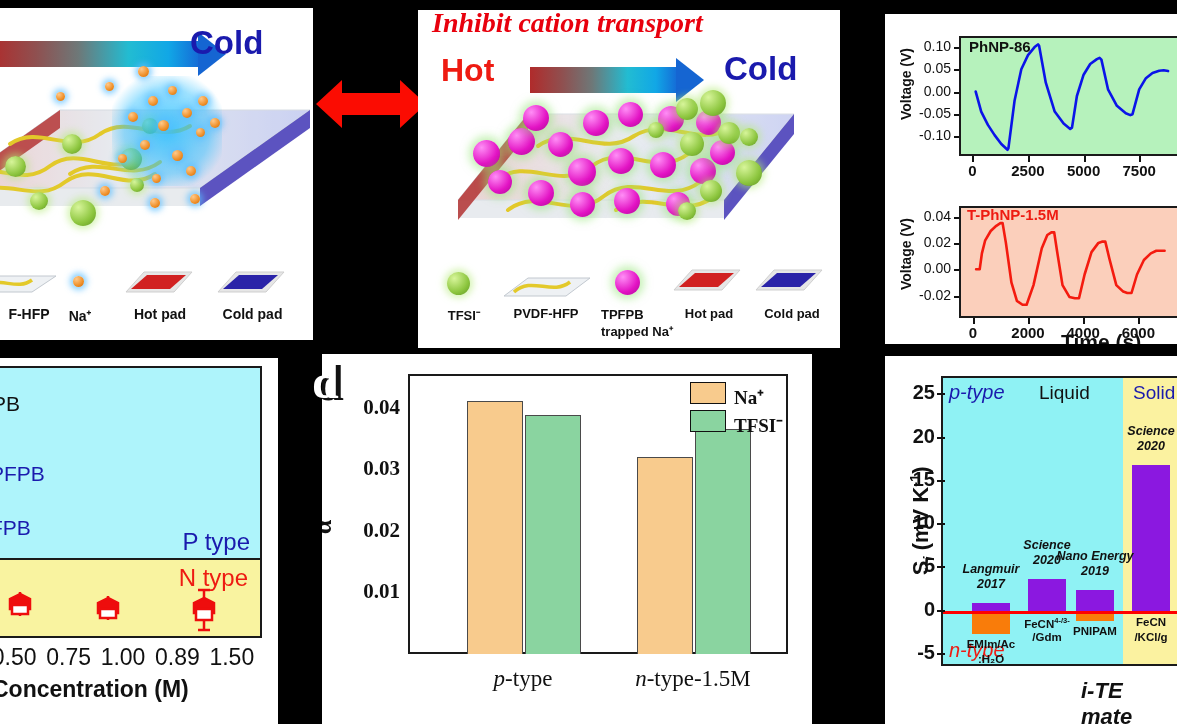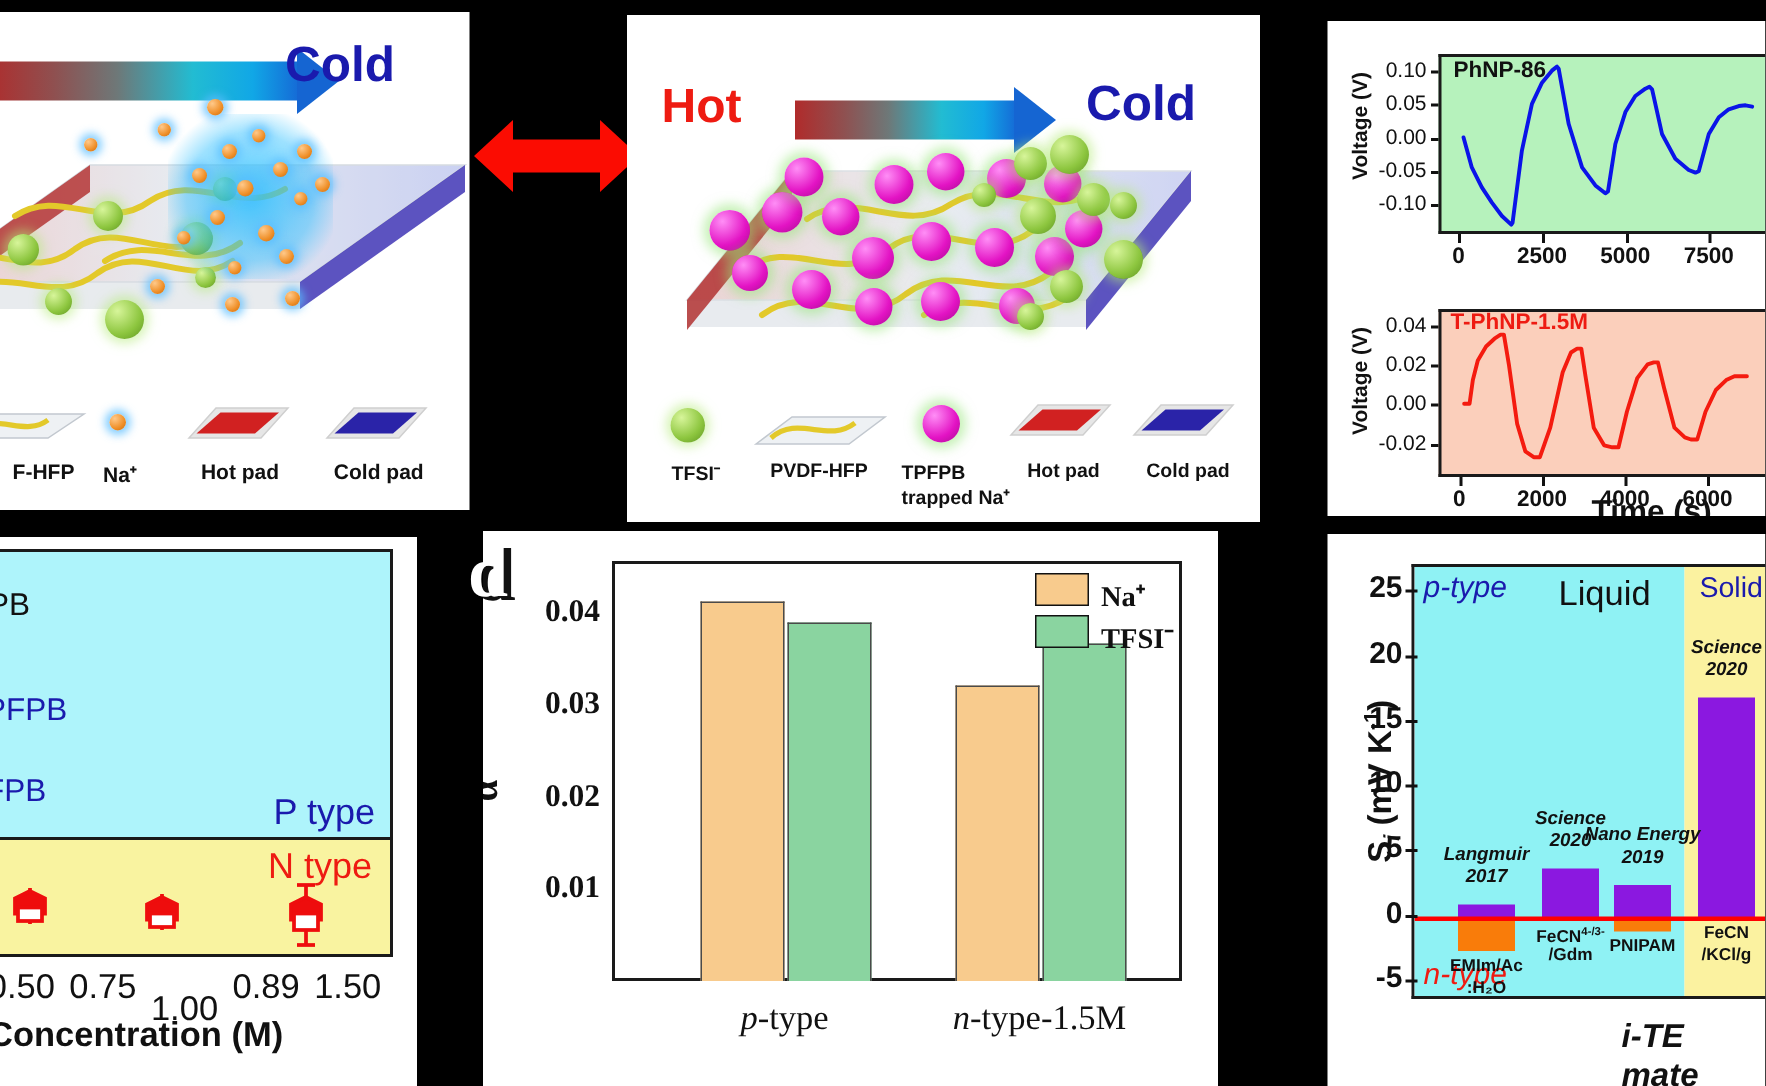--- a/index.html
+++ b/index.html
@@ -134,20 +134,21 @@
     <div class="legend-item" style="left:50px; top:298px; width:60px; font-size:14px;">Na⁺</div>
     <div class="legend-item" style="left:125px; top:298px; width:70px; font-size:14px;">Hot pad</div>
     <div class="legend-item" style="left:215px; top:298px; width:75px; font-size:14px;">Cold pad</div>
   </div>
 
   <svg class="dbl-arrow" style="left:316px; top:76px;" width="110" height="56" viewBox="0 0 110 56">
     <polygon points="0,28 26,4 26,17 84,17 84,4 110,28 84,52 84,39 26,39 26,52" fill="#fb0c02"></polygon>
   </svg>
 
   <div class="panel" style="left:418px; top:10px; width:422px; height:338px;">
+    <div class="schem-title-hot" style="left:14px; top:-3px; font-size:28px;">Inhibit cation transport</div>
     <div class="lbl-hot" style="left:23px; top:42px; font-size:32px;">Hot</div>
     <div class="grad-arrow" style="left:112px; top:57px; width:148px;"></div>
     <div class="lbl-cold" style="left:306px; top:40px; font-size:33px;">Cold</div>
 
     <svg style="position:absolute; left:18px; top:78px;" width="390" height="160" viewBox="0 0 390 160">
       <defs>
         <linearGradient id="gb" x1="0" y1="0" x2="1" y2="0">
           <stop offset="0%" stop-color="#e4c3c3"></stop>
             <stop offset="50%" stop-color="#e2e7ec"></stop>
           <stop offset="100%" stop-color="#bcc4ef"></stop>
@@ -301,21 +302,21 @@
             <line x1="202" y1="262" x2="214" y2="262"></line>
           <polygon points="208,230 198,235 198,245 218,245 218,235" fill="#ee0d0d"></polygon>
           <rect x="200" y="241" width="16" height="11" fill="#fff" stroke="#ee0d0d"></rect>
         </g>
       </svg>
     </div>
 
     <div id="conc-ticks" style="position: absolute; left: -12px; top: 286px; width: 270px; font-size: 23px; color: rgb(17, 17, 17); display: flex; justify-content: space-between; gap: 2px;">
         <div style="flex: 1 1 0%; text-align: center;">0.50</div>
         <div style="flex: 1 1 0%; text-align: center;">0.75</div>
-        <div style="flex: 1 1 0%; text-align: center; margin-top: 15px;">1.00</div>
+        <div style="flex: 1 1 0%; text-align: center;">1.00</div>
         <div style="flex: 1 1 0%; text-align: center;">0.89</div>
         <div style="flex: 1 1 0%; text-align: center;">1.50</div>
       </div>
     <div class="axis-title" style="left:-8px; top:318px; font-size:23px;">Concentration (M)</div>
   </div>
 
   <div class="panel-letter" style="left:312px; top:354px; font-size:48px; color:#fff; z-index:3;">d</div>
 
   <div class="panel" style="left:322px; top:354px; width:490px; height:370px;">
     <div class="panel-letter" style="left:-6px; top:0px; font-size:50px; color:#111;">d</div>
@@ -380,21 +381,21 @@
         <div class="tick-lbl" style="left: 4px; top: 285.015px; width: 46px; text-align: right; font-size: 20px; font-weight: bold;">-5</div>
         <div style="position: absolute; left: 52px; top: 297.015px; width: 8px; height: 2px; background: rgb(17, 17, 17); z-index: 5;"></div>
       </div>
 
     <div class="plot-box" id="ite-box" style="left:56px; top:20px; width:236px; height:290px; border-right:none; overflow:hidden;">
       <div style="position:absolute; left:0; top:0; width:180px; height:100%; background:#8ff2f4;"></div>
       <div style="position:absolute; left:180px; top:0; width:56px; height:100%; background:#fbf2a0;"></div>
 
       <div style="position:absolute; left:6px; top:3px; font-size:20px; font-style:italic; color:#1a1aad;">p-type</div>
       <div style="position:absolute; left:6px; bottom:2px; font-size:20px; font-style:italic; color:#ee1b12;">n-type</div>
-      <div style="position:absolute; left:96px; top:4px; font-size:23px; color:#111;">Liquid</div>
+      <div style="position:absolute; left:96px; top:4px; font-size:19px; color:#111;">Liquid</div>
       <div style="position:absolute; left:190px; top:4px; font-size:19px; color:#1a1aad;">Solid</div>
 
       <div id="ite-bars" style="position:absolute; left:0; top:0; width:100%; height:100%;">
           <div class="bar" style="left: 29px; top: 225.075px; width: 38px; height: 8.65672px; background: rgb(139, 24, 224);"></div>
           <div class="bar" style="left: 29px; top: 233.731px; width: 38px; height: 22.5075px; background: rgb(249, 124, 10);"></div>
           <div class="bar" style="left: 85px; top: 200.836px; width: 38px; height: 32.8955px; background: rgb(139, 24, 224);"></div>
           <div class="bar" style="left: 133px; top: 212.09px; width: 38px; height: 21.6418px; background: rgb(139, 24, 224);"></div>
           <div class="bar" style="left: 133px; top: 233.731px; width: 38px; height: 9.52239px; background: rgb(249, 124, 10);"></div>
           <div class="bar" style="left: 189px; top: 86.5672px; width: 38px; height: 147.164px; background: rgb(139, 24, 224);"></div>
         </div>

